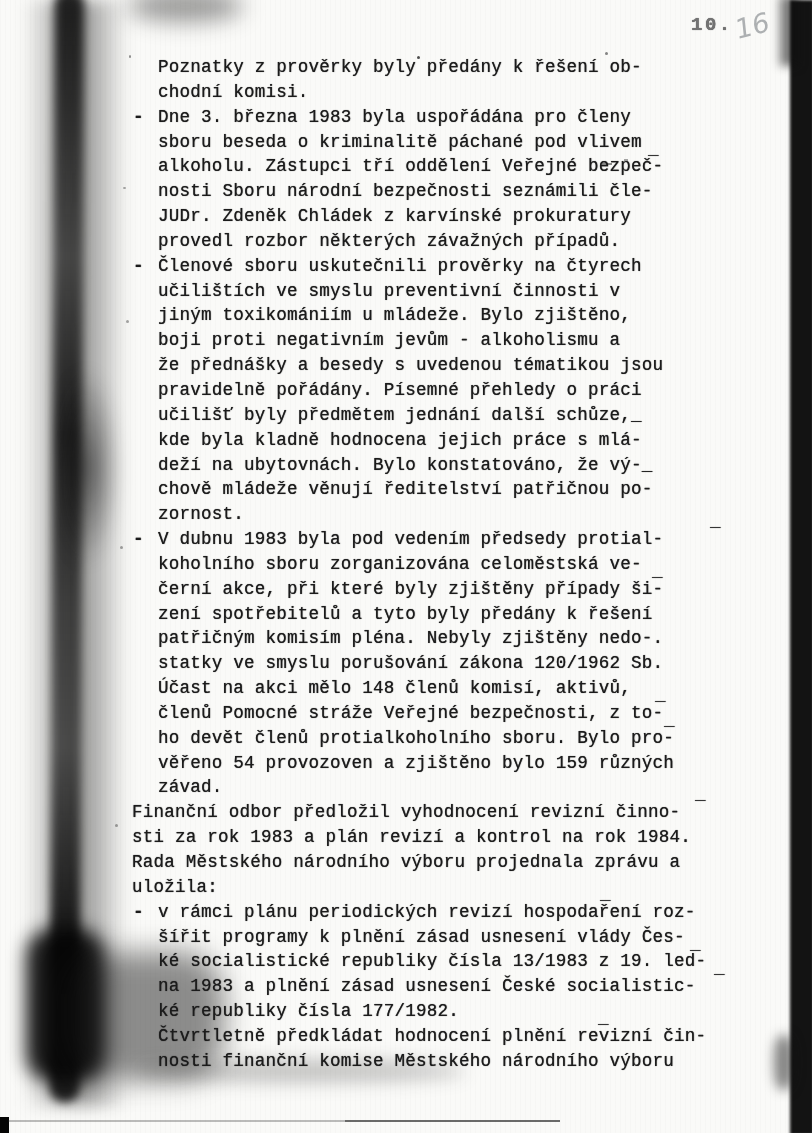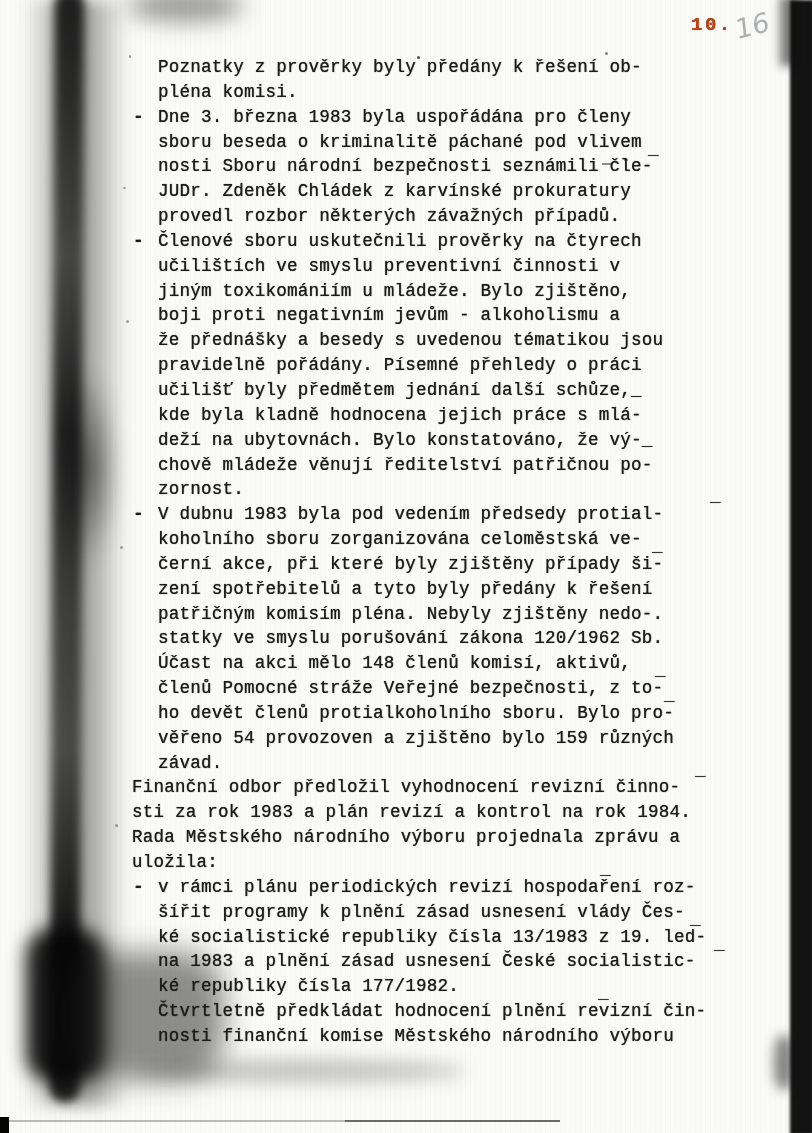--- a/index.html
+++ b/index.html
@@ -62,21 +62,21 @@
   .bottom-line{left:8px;top:1120px;width:552px;height:2px;background:rgba(40,40,40,.30);}
   .bottom-line-dark{left:345px;top:1120px;width:215px;height:2px;background:rgba(25,25,25,.5);}
   .speck{position:absolute;background:#222;border-radius:50%;pointer-events:none;}
   .texture{
     position:absolute;left:0;top:0;width:100%;height:100%;z-index:2;pointer-events:none;
     background:repeating-linear-gradient(90deg,rgba(0,0,0,.016) 0 1px,transparent 1px 5px);
   }
   
   .page-num{
     position:absolute;left:691px;top:14px;z-index:3;
-    font-size:19px;font-weight:bold;letter-spacing:2.5px;color:#c2410c;
+    font-size:19px;font-weight:bold;letter-spacing:2.5px;color:#737373;
     text-shadow:0 0 .8px rgba(20,20,20,.8);
   }
   .hand-num{
     position:absolute;left:735px;top:10px;z-index:3;
     font-family:"DejaVu Sans",sans-serif;font-size:27px;color:#94989b;
     transform:rotate(-14deg) skewX(-8deg);opacity:.75;
   }
   
   .doc{
     position:absolute;left:132px;top:55px;width:620px;z-index:3;
@@ -120,23 +120,24 @@
   <div class="speck" style="left:120px;top:546px;width:3px;height:3px;opacity:.4"></div>
   <div class="speck" style="left:115px;top:824px;width:3px;height:3px;opacity:.4"></div>
 
   <div class="texture"></div>
 
   <div class="page-num">10.</div>
   <div class="hand-num">16</div>
 
   <div class="doc" id="doc">
       <div class="line ind">Poznatky z prověrky byly předány k řešení ob-</div>
-      <div class="line ind">pléna komisi.</div>
+      <div class="line ind">chodní komisi.</div>
       <div class="line ind"><span class="dash">-</span>Dne 3. března 1983 byla uspořádána pro členy</div>
       <div class="line ind">sboru beseda o kriminalitě páchané pod vlivem<span class="mark" style="left: 516px;">_</span></div>
+      <div class="line ind">alkoholu. Zástupci tří oddělení Veřejné bezpeč-</div>
       <div class="line ind">nosti Sboru národní bezpečnosti seznámili čle-</div>
       <div class="line ind">JUDr. Zdeněk Chládek z karvínské prokuratury</div>
       <div class="line ind">provedl rozbor některých závažných případů.</div>
       <div class="line ind"><span class="dash">-</span>Členové sboru uskutečnili prověrky na čtyrech</div>
       <div class="line ind">učilištích ve smyslu preventivní činnosti v</div>
       <div class="line ind">jiným toxikomániím u mládeže. Bylo zjištěno,</div>
       <div class="line ind">boji proti negativním jevům - alkoholismu a</div>
       <div class="line ind">že přednášky a besedy s uvedenou tématikou jsou</div>
       <div class="line ind">pravidelně pořádány. Písemné přehledy o práci</div>
       <div class="line ind">učilišť byly předmětem jednání další schůze,_</div>

